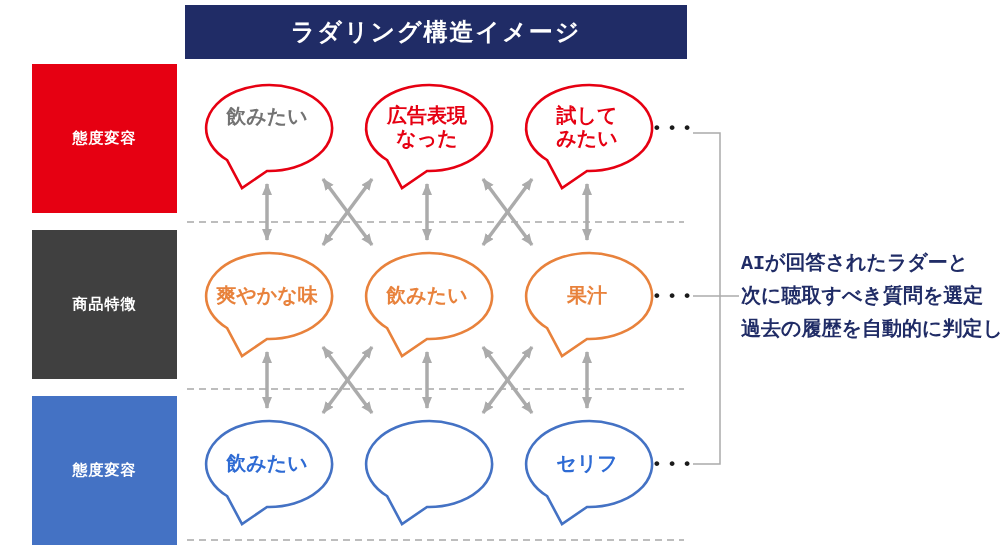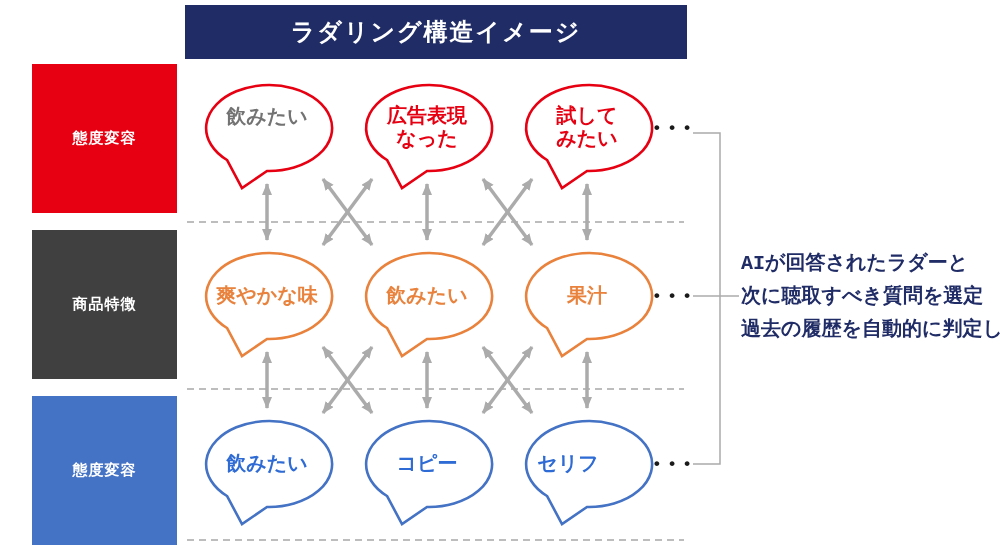--- a/index.html
+++ b/index.html
@@ -107,22 +107,21 @@
   <div class="btext" style="left: 320px; top: 85px; color: rgb(230, 0, 18);">広告表現
 なった</div>
   <div class="btext" style="left: 480px; top: 85px; color: rgb(230, 0, 18);">試して
 みたい</div>
 
   <div class="btext" style="left: 160px; top: 253px; color: rgb(232, 130, 60); text-align: center;">爽やかな味</div>
   <div class="btext" style="left: 320px; top: 253px; color: rgb(232, 130, 60);">飲みたい</div>
   <div class="btext" style="left: 480px; top: 253px; color: rgb(232, 130, 60);">果汁</div>
 
   <div class="btext" style="left: 160px; top: 421px; color: rgb(46, 107, 212);">飲みたい</div>
-  <div class="btext" style="left: 320px; top: 421px; color: rgb(46, 107, 212);">コピー</div>
-  <div class="btext" style="left: 461px; top: 421px; color: rgb(46, 107, 212);">セリフ</div>
+  <div class="btext" style="left: 480px; top: 421px; color: rgb(46, 107, 212);">セリフ</div>
 
   <div class="dots" style="top: 114px; color: rgb(26, 26, 26);">•••</div>
   <div class="dots" style="top: 282px; color: rgb(26, 26, 26);">•••</div>
   <div class="dots" style="top: 450px; color: rgb(26, 26, 26);">•••</div>
 
   <div class="annotation" style="color: rgb(32, 44, 102);">
     <div>AIが回答されたラダーと</div>
     <div>次に聴取すべき質問を選定</div>
     <div>過去の履歴を自動的に判定し</div>
   </div>

